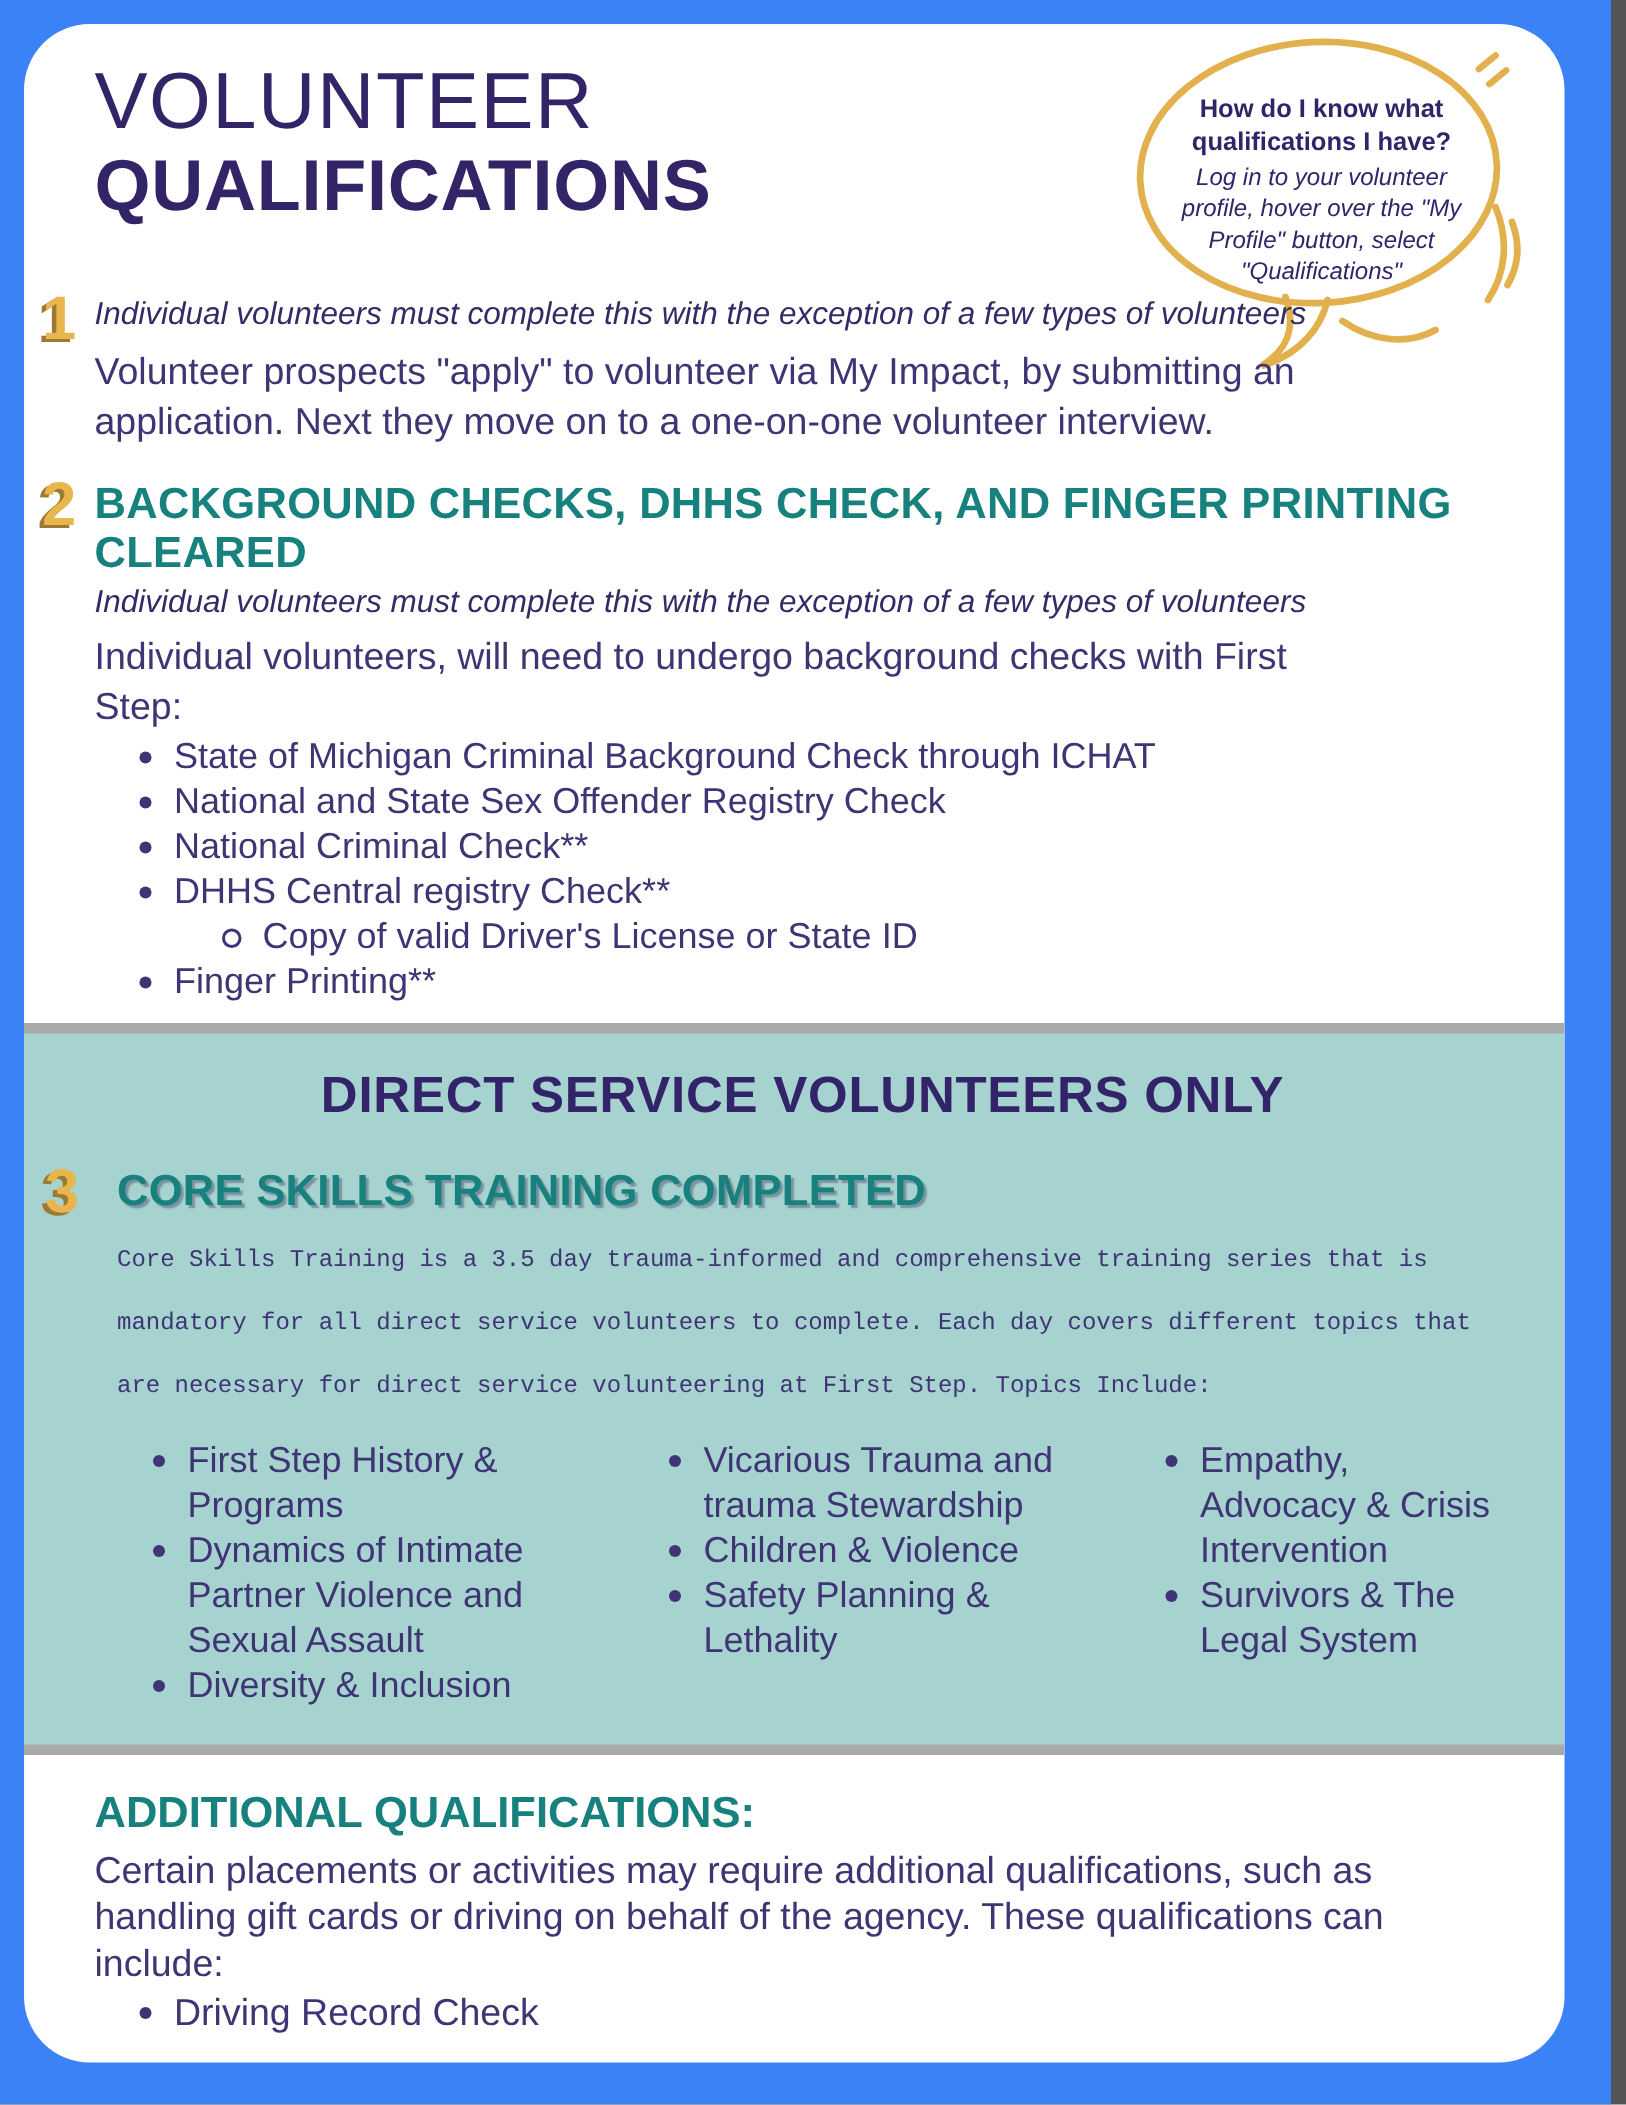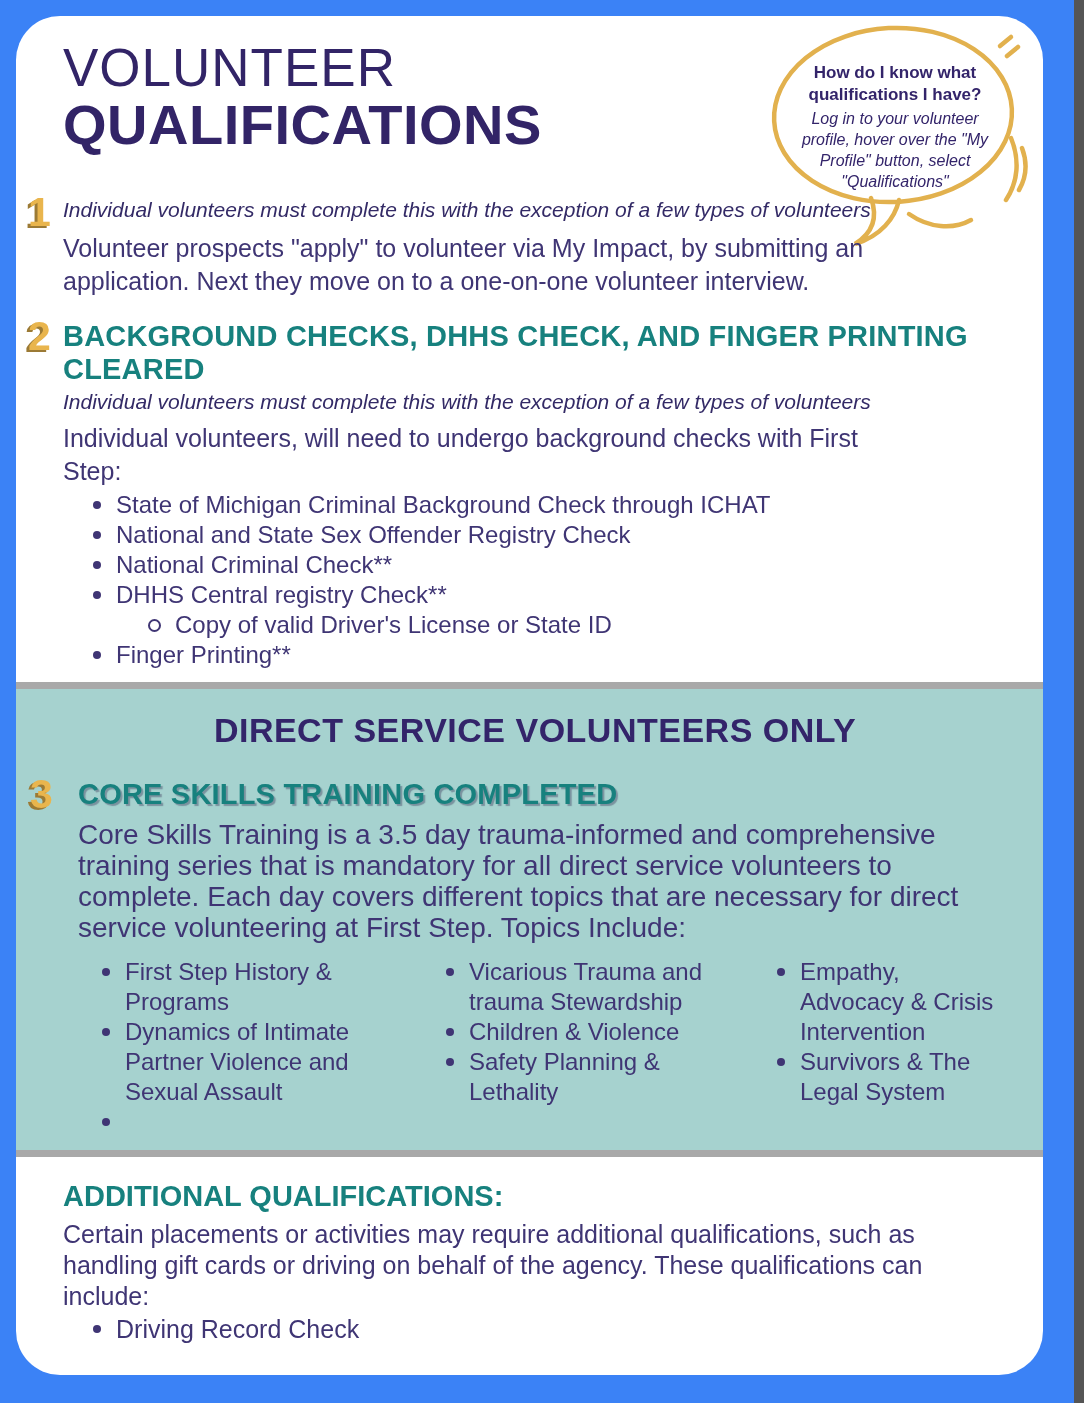--- a/index.html
+++ b/index.html
@@ -26,31 +26,31 @@
   }
   
   .title1{
     font-size:53px;
     font-weight:400;
     letter-spacing:1px;
     color:#322467;
     line-height:56px;
   }
   .title2{
-    font-size:56px;
+    font-size:48px;
     font-weight:800;
     letter-spacing:0.5px;
     color:#322467;
     line-height:62px;
     margin-top:-2px;
   }
   
   .bubble{
     position:absolute;
-    top:4px;right:8px;
+    top:4px;right:22px;
     width:268px;height:230px;
   }
   .bubble svg{position:absolute;left:0;top:0;}
   .bubble-text{
     position:absolute;
     left:32px;top:42px;width:192px;
     text-align:center;
     color:#33246a;
   }
   .bubble-q{font-size:17px;font-weight:700;line-height:22px;}
@@ -112,21 +112,21 @@
   .banner-title{
     text-align:center;
     font-size:34px;font-weight:800;
     letter-spacing:0.5px;
     color:#33246a;
     margin-top:6px;
   }
   .banner .section{margin-top:28px;padding-left:15px;}
   .banner .sec-num{left:-33px;}
   .banner .sec-head{text-shadow:2px 2px 1px rgba(40,30,70,0.35);}
-  .banner .body-text{font-size:28px;line-height:31px;max-width:950px;margin-top:8px;}
+  .banner .body-text{font-size:16px;line-height:42px;max-width:950px;margin-top:8px;font-family:Liberation Mono, monospace;}
   .cols{
     display:flex;
     gap:36px;
     margin:14px 0 10px 24px;
   }
   .cols ul.blist{padding-left:0;margin:0;}
   .cols li{font-size:23px;line-height:30px;color:#3f3574;}
   .col1{width:332px;}
   .col2{width:318px;}
   .col3{width:248px;}
@@ -218,20 +218,21 @@
               <li>
                   <span class="dot"></span>
                   <span>First Step History &amp; Programs</span>
                 </li>
               <li>
                   <span class="dot"></span>
                   <span>Dynamics of Intimate Partner Violence and Sexual Assault</span>
                 </li>
               <li>
                   <span class="dot"></span>
+                  <span>Diversity &amp; Inclusion</span>
                 </li>
             </ul>
             <ul class="blist col2">
               <li>
                   <span class="dot"></span>
                   <span>Vicarious Trauma and trauma Stewardship</span>
                 </li>
               <li>
                   <span class="dot"></span>
                   <span>Children &amp; Violence</span>

